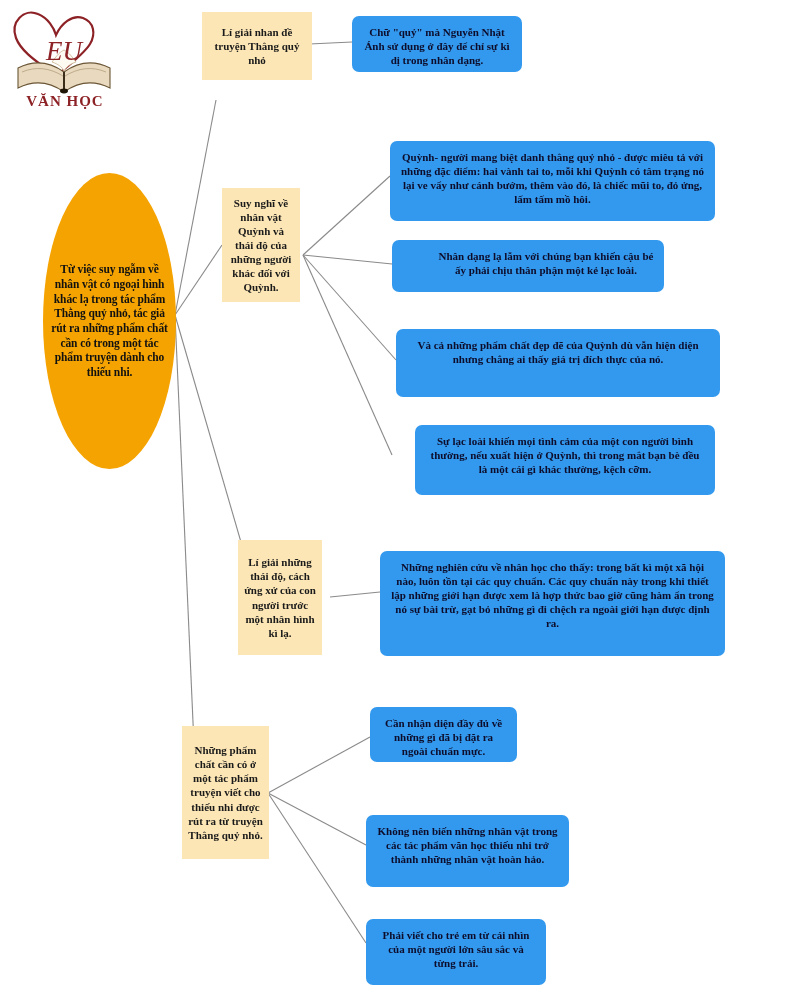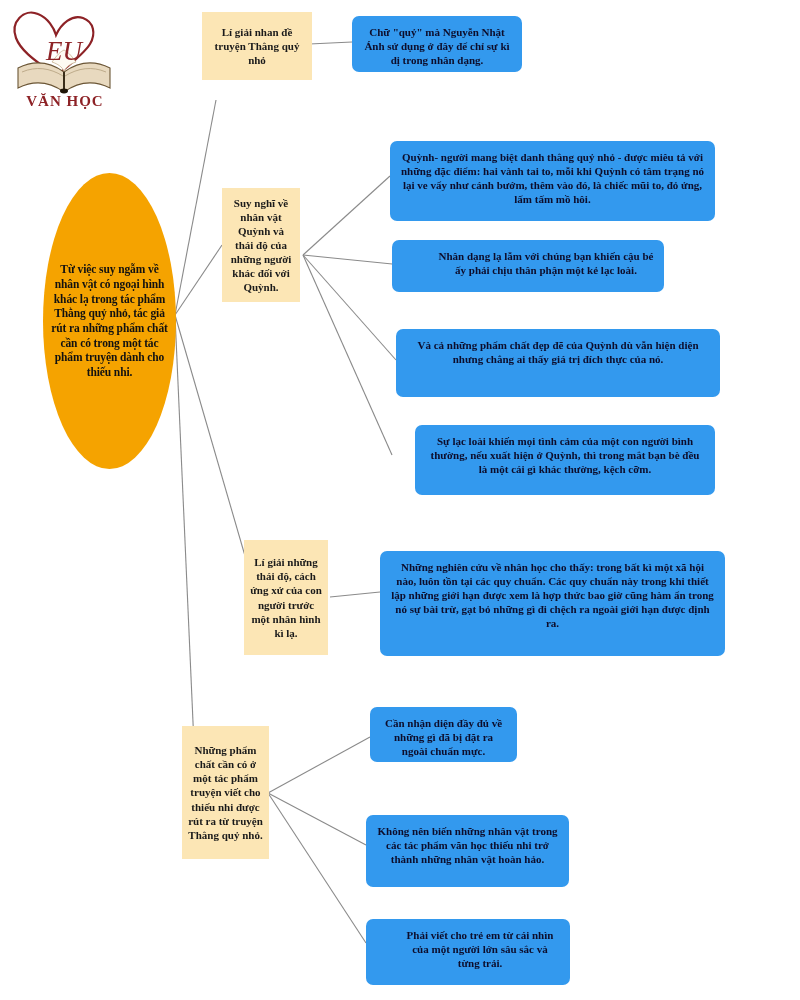--- a/index.html
+++ b/index.html
@@ -162,33 +162,33 @@
   <div class="node leaf" style="left:392px; top:240px; width:272px; height:52px;padding-left:36px;">
     <span class="txt">Nhân dạng lạ lẫm với chúng bạn khiến cậu bé ấy phải chịu thân phận một kẻ lạc loài.</span>
   </div>
   <div class="node leaf" style="left:396px; top:329px; width:324px; height:68px;">
     <span class="txt">Và cả những phẩm chất đẹp đẽ của Quỳnh dù vẫn hiện diện nhưng chẳng ai thấy giá trị đích thực của nó.</span>
   </div>
   <div class="node leaf" style="left:415px; top:425px; width:300px; height:70px;">
     <span class="txt">Sự lạc loài khiến mọi tình cảm của một con người bình thường, nếu xuất hiện ở Quỳnh, thì trong mắt bạn bè đều là một cái gì khác thường, kệch cỡm.</span>
   </div>
 
-  <div class="node branch" style="left:244px; top:540px; width:84px; height:115px;">
+  <div class="node branch" style="left:238px; top:540px; width:84px; height:115px;">
     <span class="txt">Lí giải những thái độ, cách ứng xử của con người trước một nhân hình kì lạ.</span>
   </div>
   <div class="node branch" style="left:182px; top:726px; width:87px; height:133px;">
     <span class="txt">Những phẩm chất cần có ở một tác phẩm truyện viết cho thiếu nhi được rút ra từ truyện Thằng quỷ nhỏ.</span>
   </div>
 
   <div class="node leaf" style="left:380px; top:551px; width:345px; height:105px;">
     <span class="txt">Những nghiên cứu về nhân học cho thấy: trong bất kì một xã hội nào, luôn tồn tại các quy chuẩn. Các quy chuẩn này trong khi thiết lập những giới hạn được xem là hợp thức bao giờ cũng hàm ẩn trong nó sự bài trừ, gạt bỏ những gì đi chệch ra ngoài giới hạn được định ra.</span>
   </div>
   <div class="node leaf" style="left:370px; top:707px; width:147px; height:55px;">
     <span class="txt">Cần nhận diện đầy đủ về những gì đã bị đặt ra ngoài chuẩn mực.</span>
   </div>
   <div class="node leaf" style="left:366px; top:815px; width:203px; height:72px;">
     <span class="txt">Không nên biến những nhân vật trong các tác phẩm văn học thiếu nhi trở thành những nhân vật hoàn hảo.</span>
   </div>
-  <div class="node leaf" style="left:366px; top:919px; width:204px; height:66px;padding-left:24px;">
+  <div class="node leaf" style="left:366px; top:919px; width:180px; height:66px;">
     <span class="txt">Phải viết cho trẻ em từ cái nhìn của một người lớn sâu sắc và từng trải.</span>
   </div>
 
 </div>
 
 </body></html>

